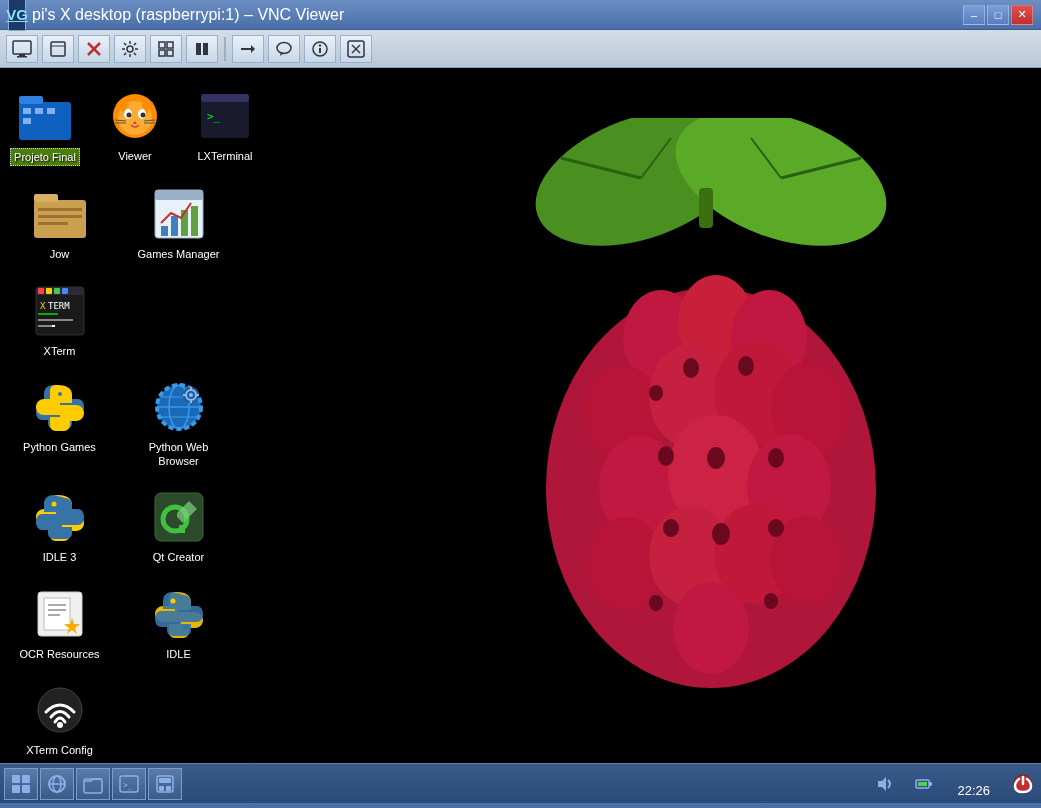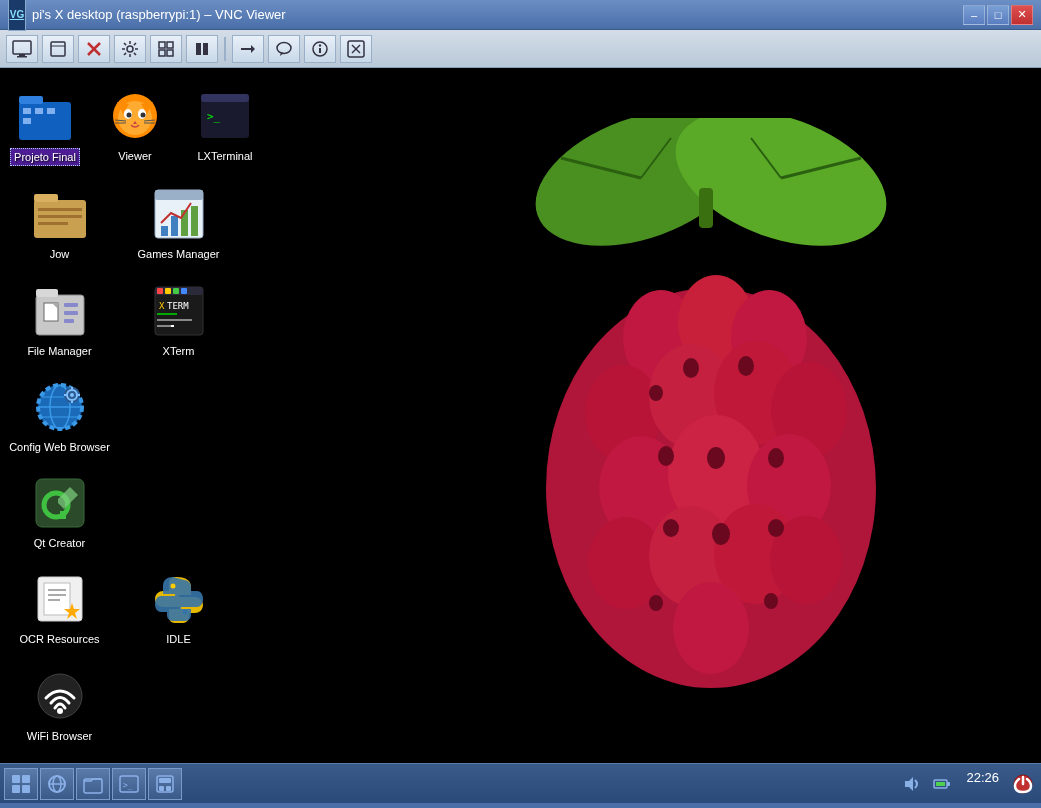--- a/index.html
+++ b/index.html
@@ -27,28 +27,28 @@
       gap: 6px;
     }
     .vnc-logo {
       width: 18px;
       height: 32px;
       background: #1a3a6a;
       border: 1px solid #8aaacc;
       display: flex;
       align-items: center;
       justify-content: center;
-      font-size: 10px;
+      font-size: 15px;
       color: #8adfff;
       font-weight: bold;
       text-decoration: underline;
     }
     .title-text {
       color: white;
-      font-size: 13px;
+      font-size: 16px;
       font-weight: normal;
     }
     .title-bar-controls {
       display: flex;
       gap: 2px;
     }
     .title-btn {
       width: 22px;
       height: 20px;
       display: flex;
@@ -147,21 +147,21 @@
     }
     .icon-label {
       color: white;
       font-size: 11px;
       text-align: center;
       text-shadow: 1px 1px 2px black;
       padding: 1px 3px;
       line-height: 1.3;
     }
     .icon-label.selected {
-      background: #4c1d95;
+      background: #4d7c0f;
       border: 1px dotted #aaccff;
     }
 
     
     .taskbar {
       height: 40px;
       background: linear-gradient(to bottom, #3a5a8a, #2a4a7a);
       display: flex;
       align-items: center;
       padding: 0 4px;
@@ -180,22 +180,22 @@
       font-size: 14px;
     }
     .taskbar-spacer { flex: 1; }
     .taskbar-clock {
       color: white;
       font-size: 13px;
       padding: 0 8px;
     }
     .taskbar-tray {
       display: flex;
-      align-items: flex-start;
-      gap: 2px;
+      align-items: flex-end;
+      gap: 11px;
     }
     .tray-item {
       width: 28px;
       height: 28px;
       display: flex;
       align-items: center;
       justify-content: center;
       cursor: pointer;
     }
 
@@ -432,35 +432,20 @@
             <rect x="38" y="18" width="7" height="30" fill="#60a040"></rect>
             <polyline points="8,35 18,25 28,30 38,15" fill="none" stroke="#c03030" stroke-width="2"></polyline>
           </svg>
         </div>
         <span class="icon-label">Games Manager</span>
       </div>
     </div>
 
     <div class="icon-row">
 
-      <div class="desktop-icon">
-        <div class="icon-image">
-          <svg width="52" height="52" viewBox="0 0 52 52">
-            <rect x="2" y="10" width="48" height="40" fill="#c8c8c8" rx="3" stroke="#888" stroke-width="1"></rect>
-            <rect x="2" y="4" width="22" height="8" fill="#d8d8d8" rx="2"></rect>
-
-            <rect x="10" y="18" width="14" height="18" fill="white" stroke="#666" stroke-width="1"></rect>
-            <polygon points="18,18 24,24 24,18" fill="#aaa"></polygon>
-            <rect x="30" y="18" width="14" height="4" fill="#8888cc" rx="1"></rect>
-            <rect x="30" y="26" width="14" height="4" fill="#8888cc" rx="1"></rect>
-            <rect x="30" y="34" width="10" height="4" fill="#8888cc" rx="1"></rect>
-          </svg>
-        </div>
-        <span class="icon-label">File Manager</span>
-      </div>
 
       <div class="desktop-icon">
         <div class="icon-image">
           <svg width="52" height="52" viewBox="0 0 52 52">
 
             <rect x="2" y="2" width="48" height="48" fill="#1a1a1a" rx="3" stroke="#333" stroke-width="1"></rect>
 
             <rect x="2" y="2" width="48" height="8" fill="#2a2a3a" rx="2"></rect>
             <rect x="4" y="3" width="6" height="6" fill="#ff4444" rx="1"></rect>
             <rect x="12" y="3" width="6" height="6" fill="#ffcc00" rx="1"></rect>
@@ -474,20 +459,35 @@
             <rect x="4" y="40" width="14" height="2" fill="#888"></rect>
             <rect x="18" y="40" width="3" height="2" fill="white"></rect>
           </svg>
         </div>
         <span class="icon-label">XTerm</span>
       </div>
     </div>
 
     <div class="icon-row">
 
+      <div class="desktop-icon">
+        <div class="icon-image">
+          <svg width="52" height="52" viewBox="0 0 52 52">
+
+            <path d="M26,4 C18,4 14,8 14,14 L14,20 L26,20 L26,22 L10,22 C6,22 4,26 4,30 C4,34 6,38 10,38 L14,38 L14,44 C14,46 16,48 18,48 L22,48 L22,44 L14,44" fill="none"></path>
+
+            <path d="M20,4 C14,4 10,7 10,13 L10,21 L22,21 L22,23 L8,23 C4,23 2,27 2,31 C2,35 4,39 8,39 L14,39 L14,42 C14,46 17,48 21,48 L31,48 C35,48 38,46 38,42 L38,36 L28,36 L28,34 L44,34 C48,34 50,30 50,26 C50,22 48,18 44,18 L38,18 L38,14 C38,10 35,7 31,7 Z" fill="#3674a8"></path>
+            <path d="M22,4 C26,4 38,4 38,14 L38,22 L26,22 L26,24 L42,24 C46,24 50,27 50,32 C50,37 46,40 42,40 L36,40 L36,44 C36,47 33,50 30,50 L22,50 C18,50 16,47 16,44 L16,36 L26,36 L26,34 L10,34 C6,34 2,31 2,26 C2,21 6,18 10,18 L16,18 L16,10 C16,6 19,4 22,4 Z" fill="#ffcc00"></path>
+
+            <circle cx="26" cy="13" r="2" fill="#3674a8"></circle>
+            <circle cx="26" cy="39" r="2" fill="#ffcc00"></circle>
+          </svg>
+        </div>
+        <span class="icon-label">Python Games</span>
+      </div>
 
       <div class="desktop-icon">
         <div class="icon-image">
           <svg width="52" height="52" viewBox="0 0 52 52">
             <circle cx="26" cy="26" r="22" fill="#1a6ab8" stroke="#0a4a90" stroke-width="1"></circle>
             <circle cx="26" cy="26" r="22" fill="none" stroke="#3a9ae8" stroke-width="4" stroke-dasharray="5,3"></circle>
 
             <ellipse cx="26" cy="26" rx="10" ry="22" fill="none" stroke="#3a9ae8" stroke-width="1.5"></ellipse>
             <line x1="4" y1="26" x2="48" y2="26" stroke="#3a9ae8" stroke-width="1.5"></line>
             <line x1="8" y1="16" x2="44" y2="16" stroke="#3a9ae8" stroke-width="1"></line>
@@ -495,26 +495,37 @@
 
             <circle cx="38" cy="14" r="8" fill="#2a5a90"></circle>
             <circle cx="38" cy="14" r="5" fill="none" stroke="#80c0ff" stroke-width="2"></circle>
             <circle cx="38" cy="14" r="2" fill="#80c0ff"></circle>
             <line x1="38" y1="6" x2="38" y2="8" stroke="#80c0ff" stroke-width="2"></line>
             <line x1="38" y1="20" x2="38" y2="22" stroke="#80c0ff" stroke-width="2"></line>
             <line x1="30" y1="14" x2="32" y2="14" stroke="#80c0ff" stroke-width="2"></line>
             <line x1="44" y1="14" x2="46" y2="14" stroke="#80c0ff" stroke-width="2"></line>
           </svg>
         </div>
-        <span class="icon-label">Config Web Browser</span>
+        <span class="icon-label">Python Web Browser</span>
       </div>
     </div>
 
     <div class="icon-row">
 
+      <div class="desktop-icon">
+        <div class="icon-image">
+          <svg width="52" height="52" viewBox="0 0 52 52">
+            <path d="M22,4 C26,4 38,4 38,14 L38,22 L26,22 L26,24 L42,24 C46,24 50,27 50,32 C50,37 46,40 42,40 L36,40 L36,44 C36,47 33,50 30,50 L22,50 C18,50 16,47 16,44 L16,36 L26,36 L26,34 L10,34 C6,34 2,31 2,26 C2,21 6,18 10,18 L16,18 L16,10 C16,6 19,4 22,4 Z" fill="#ffcc00"></path>
+            <path d="M20,4 C14,4 10,7 10,13 L10,21 L22,21 L22,23 L8,23 C4,23 2,27 2,31 C2,35 4,39 8,39 L14,39 L14,42 C14,46 17,48 21,48 L31,48 C35,48 38,46 38,42 L38,36 L28,36 L28,34 L44,34 C48,34 50,30 50,26 C50,22 48,18 44,18 L38,18 L38,14 C38,10 35,7 31,7 Z" fill="#3674a8"></path>
+            <circle cx="20" cy="13" r="2.5" fill="#ffcc00"></circle>
+            <circle cx="32" cy="39" r="2.5" fill="#3674a8"></circle>
+          </svg>
+        </div>
+        <span class="icon-label">IDLE 3</span>
+      </div>
 
       <div class="desktop-icon">
         <div class="icon-image">
           <svg width="52" height="52" viewBox="0 0 52 52">
             <rect x="2" y="2" width="48" height="48" fill="#2a4a2a" rx="6" stroke="#3a6a3a" stroke-width="1"></rect>
 
             <circle cx="22" cy="28" r="12" fill="none" stroke="#40c040" stroke-width="5"></circle>
             <rect x="26" y="34" width="6" height="8" fill="#40c040"></rect>
             <text x="30" y="30" font-size="16" fill="#40c040" font-family="serif" font-weight="bold">t</text>
 
@@ -563,21 +574,21 @@
         <div class="icon-image">
           <svg width="52" height="52" viewBox="0 0 52 52">
             <circle cx="26" cy="26" r="22" fill="#222" stroke="#444" stroke-width="1"></circle>
 
             <path d="M12,28 Q26,14 40,28" fill="none" stroke="white" stroke-width="3" stroke-linecap="round"></path>
             <path d="M17,33 Q26,22 35,33" fill="none" stroke="white" stroke-width="3" stroke-linecap="round"></path>
             <path d="M21,38 Q26,30 31,38" fill="none" stroke="white" stroke-width="3" stroke-linecap="round"></path>
             <circle cx="26" cy="41" r="3" fill="white"></circle>
           </svg>
         </div>
-        <span class="icon-label">WiFi Browser</span>
+        <span class="icon-label">XTerm Config</span>
       </div>
 
     </div>
 
   </div>
 </div>
 
 <div class="taskbar">
 
   <div class="taskbar-btn">

